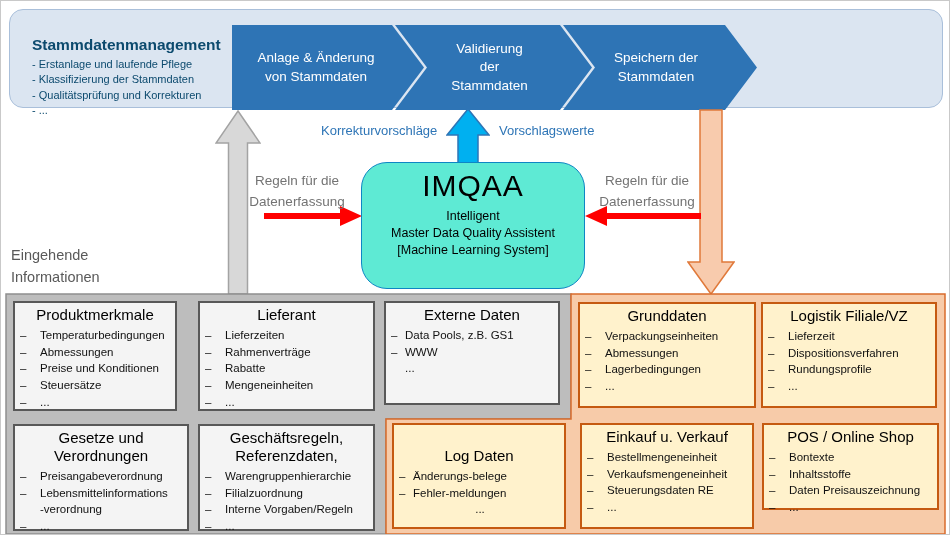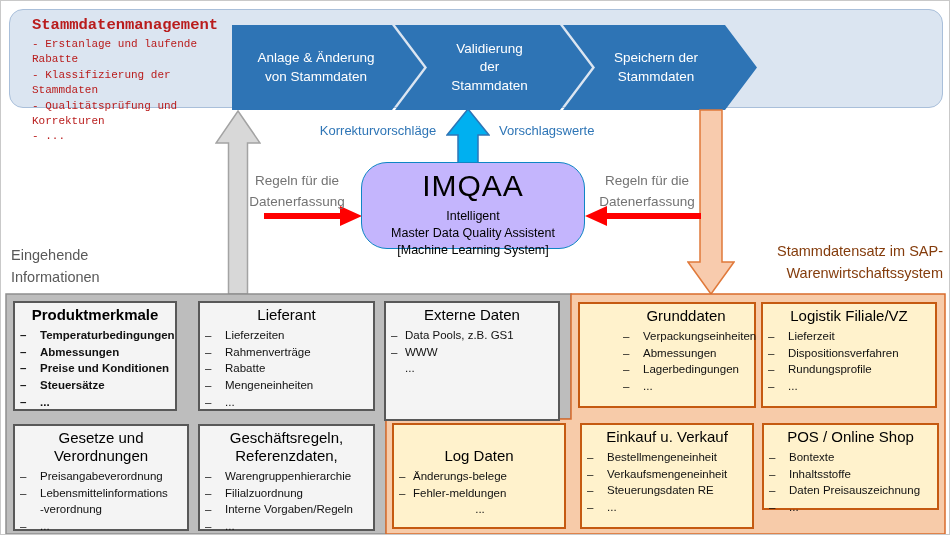--- a/index.html
+++ b/index.html
@@ -7,47 +7,47 @@
     position:relative;width:950px;height:535px;overflow:hidden;
     font-family:"Liberation Sans",sans-serif;background:#fff;
     border:1px solid #c9c9c9;box-sizing:border-box;
   }
   
   .banner{
     position:absolute;left:8px;top:8px;width:934px;height:99px;
     background:#dbe5f1;border:1.5px solid #a9bfda;border-radius:14px;
     box-sizing:border-box;
   }
-  .proc-block{position:absolute;left:22px;top:6px;width:200px;color:#b91c1c;font-family:Liberation Mono, monospace;}
+  .proc-block{position:absolute;left:22px;top:26px;width:200px;color:#0c4a6e;}
   .proc-title{font-size:15.5px;font-weight:700;margin-bottom:3px;}
   .proc-bullets{font-size:11px;line-height:1.4;}
   .chev{
     position:absolute;top:15px;height:85px;background:#2e74b5;color:#fff;
     display:flex;align-items:center;justify-content:center;text-align:center;
     white-space:pre-line;font-size:13.5px;line-height:1.35;box-sizing:border-box;
   }
   .chev-first{left:222px;width:192px;
     clip-path:polygon(0 0,calc(100% - 32px) 0,100% 50%,calc(100% - 32px) 100%,0 100%);
     padding-right:24px;}
   .chev-mid{left:385px;width:197px;
     clip-path:polygon(0 0,calc(100% - 32px) 0,100% 50%,calc(100% - 32px) 100%,0 100%,32px 50%);
     padding-left:14px;padding-right:22px;}
   .chev-last{left:553px;width:194px;
     clip-path:polygon(0 0,calc(100% - 32px) 0,100% 50%,calc(100% - 32px) 100%,0 100%,32px 50%);
     padding-left:14px;padding-right:22px;}
   
   .imqaa{
-    position:absolute;left:360px;top:161px;width:224px;height:87px;
-    background:#c4b5fd;border:1px solid #0e86c4;border-radius:26px;
+    position:absolute;left:360px;top:161px;width:224px;height:127px;
+    background:#5eead4;border:1px solid #0e86c4;border-radius:26px;
     text-align:center;color:#000;box-sizing:border-box;
   }
   .imqaa-title{font-size:30px;letter-spacing:1px;margin-top:6px;}
   .imqaa-sub{font-size:12.5px;line-height:1.35;margin-top:5px;}
   .lbl-blue{position:absolute;font-size:13px;color:#2e75b6;}
-  .lbl-korrektur{left:312px;top:122px;width:130px;text-align:center;}
+  .lbl-korrektur{left:320px;top:122px;width:130px;text-align:left;}
   .lbl-vorschlag{left:498px;top:122px;}
   .lbl-red{position:absolute;font-size:13.5px;color:#737373;white-space:pre-line;
     text-align:center;line-height:21px;width:112px;}
   .lbl-red-left{left:240px;top:169px;}
   .lbl-red-right{left:590px;top:169px;}
   .arrow{position:absolute;}
   
   .lbl-incoming{position:absolute;left:10px;top:243px;font-size:14.5px;color:#595959;
     white-space:pre-line;line-height:1.55;}
   .lbl-sap{position:absolute;right:6px;top:239px;font-size:14.5px;color:#843c0c;
@@ -71,21 +71,21 @@
 </head>
 <body>
 
 <div class="stage">
 
   <div class="banner">
     <div class="proc-block">
       <div class="proc-title">Stammdatenmanagement</div>
       <div class="proc-bullets">
 
-      <div>- Erstanlage und laufende Rabatte</div>
+      <div>- Erstanlage und laufende Pflege</div>
           <div>- Klassifizierung der Stammdaten</div>
           <div>- Qualitätsprüfung und Korrekturen</div>
           <div>- ...</div>
         </div>
     </div>
     <div class="chev chev-first">
       <span>Anlage &amp; Änderung
 von Stammdaten</span>
     </div>
     <div class="chev chev-mid">
@@ -127,29 +127,27 @@
 
   <div class="lbl-blue lbl-korrektur">Korrekturvorschläge</div>
   <div class="lbl-blue lbl-vorschlag">Vorschlagswerte</div>
   <div class="lbl-red lbl-red-left">Regeln für die
 Datenerfassung</div>
   <div class="lbl-red lbl-red-right">Regeln für die
 Datenerfassung</div>
 
   <div class="lbl-incoming">Eingehende
 Informationen</div>
-  <div class="lbl-sap">Stammdatensatz im SAP-
-Warenwirtschaftssystem</div>
 
   <svg class="panels" width="950" height="243">
     <polygon points="5,1 570,1 570,126 385,126 385,241 5,241" fill="#bdbdbd" stroke="#8f8f8f" stroke-width="1.5"></polygon>
     <polygon points="570,1 944,1 944,241 385,241 385,126 570,126" fill="#f7cba9" stroke="#d96c2c" stroke-width="1.5"></polygon>
   </svg>
 
-  <div class="wbox" style="left:12px;top:300px;width:164px;height:110px;font-weight:bold;">
+  <div class="wbox" style="left:12px;top:300px;width:164px;height:110px;">
     <div class="box-title">Produktmerkmale</div>
     <ul class="items">
 
     <li><span class="dash">–</span><span>Temperaturbedingungen</span></li>
         <li><span class="dash">–</span><span>Abmessungen</span></li>
         <li><span class="dash">–</span><span>Preise und Konditionen</span></li>
         <li><span class="dash">–</span><span>Steuersätze</span></li>
         <li><span class="dash">–</span><span>...</span></li>
       </ul>
   </div>
@@ -159,21 +157,21 @@
     <ul class="items">
 
     <li><span class="dash">–</span><span>Lieferzeiten</span></li>
         <li><span class="dash">–</span><span>Rahmenverträge</span></li>
         <li><span class="dash">–</span><span>Rabatte</span></li>
         <li><span class="dash">–</span><span>Mengeneinheiten</span></li>
         <li><span class="dash">–</span><span>...</span></li>
       </ul>
   </div>
 
-  <div class="wbox" style="left:383px;top:300px;width:176px;height:120px;">
+  <div class="wbox" style="left:383px;top:300px;width:176px;height:104px;">
     <div class="box-title">Externe Daten</div>
     <ul class="items tight">
 
     <li><span class="dash">–</span><span>Data Pools, z.B. GS1</span></li>
         <li><span class="dash">–</span><span>WWW</span></li>
         <li><span class="dash"></span><span>...</span></li>
       </ul>
   </div>
 
   <div class="wbox" style="left:12px;top:423px;width:176px;height:107px;">
@@ -193,21 +191,21 @@
 Referenzdaten,</div>
     <ul class="items">
 
     <li><span class="dash">–</span><span>Warengruppenhierarchie</span></li>
         <li><span class="dash">–</span><span>Filialzuordnung</span></li>
         <li><span class="dash">–</span><span>Interne Vorgaben/Regeln</span></li>
         <li><span class="dash">–</span><span>...</span></li>
       </ul>
   </div>
 
-  <div class="ybox" style="left:577px;top:301px;width:178px;height:106px;padding-left:38px;">
+  <div class="ybox" style="left:577px;top:301px;width:178px;height:106px;">
     <div class="box-title">Grunddaten</div>
     <ul class="items">
 
     <li><span class="dash">–</span><span>Verpackungseinheiten</span></li>
         <li><span class="dash">–</span><span>Abmessungen</span></li>
         <li><span class="dash">–</span><span>Lagerbedingungen</span></li>
         <li><span class="dash">–</span><span>...</span></li>
       </ul>
   </div>
 

